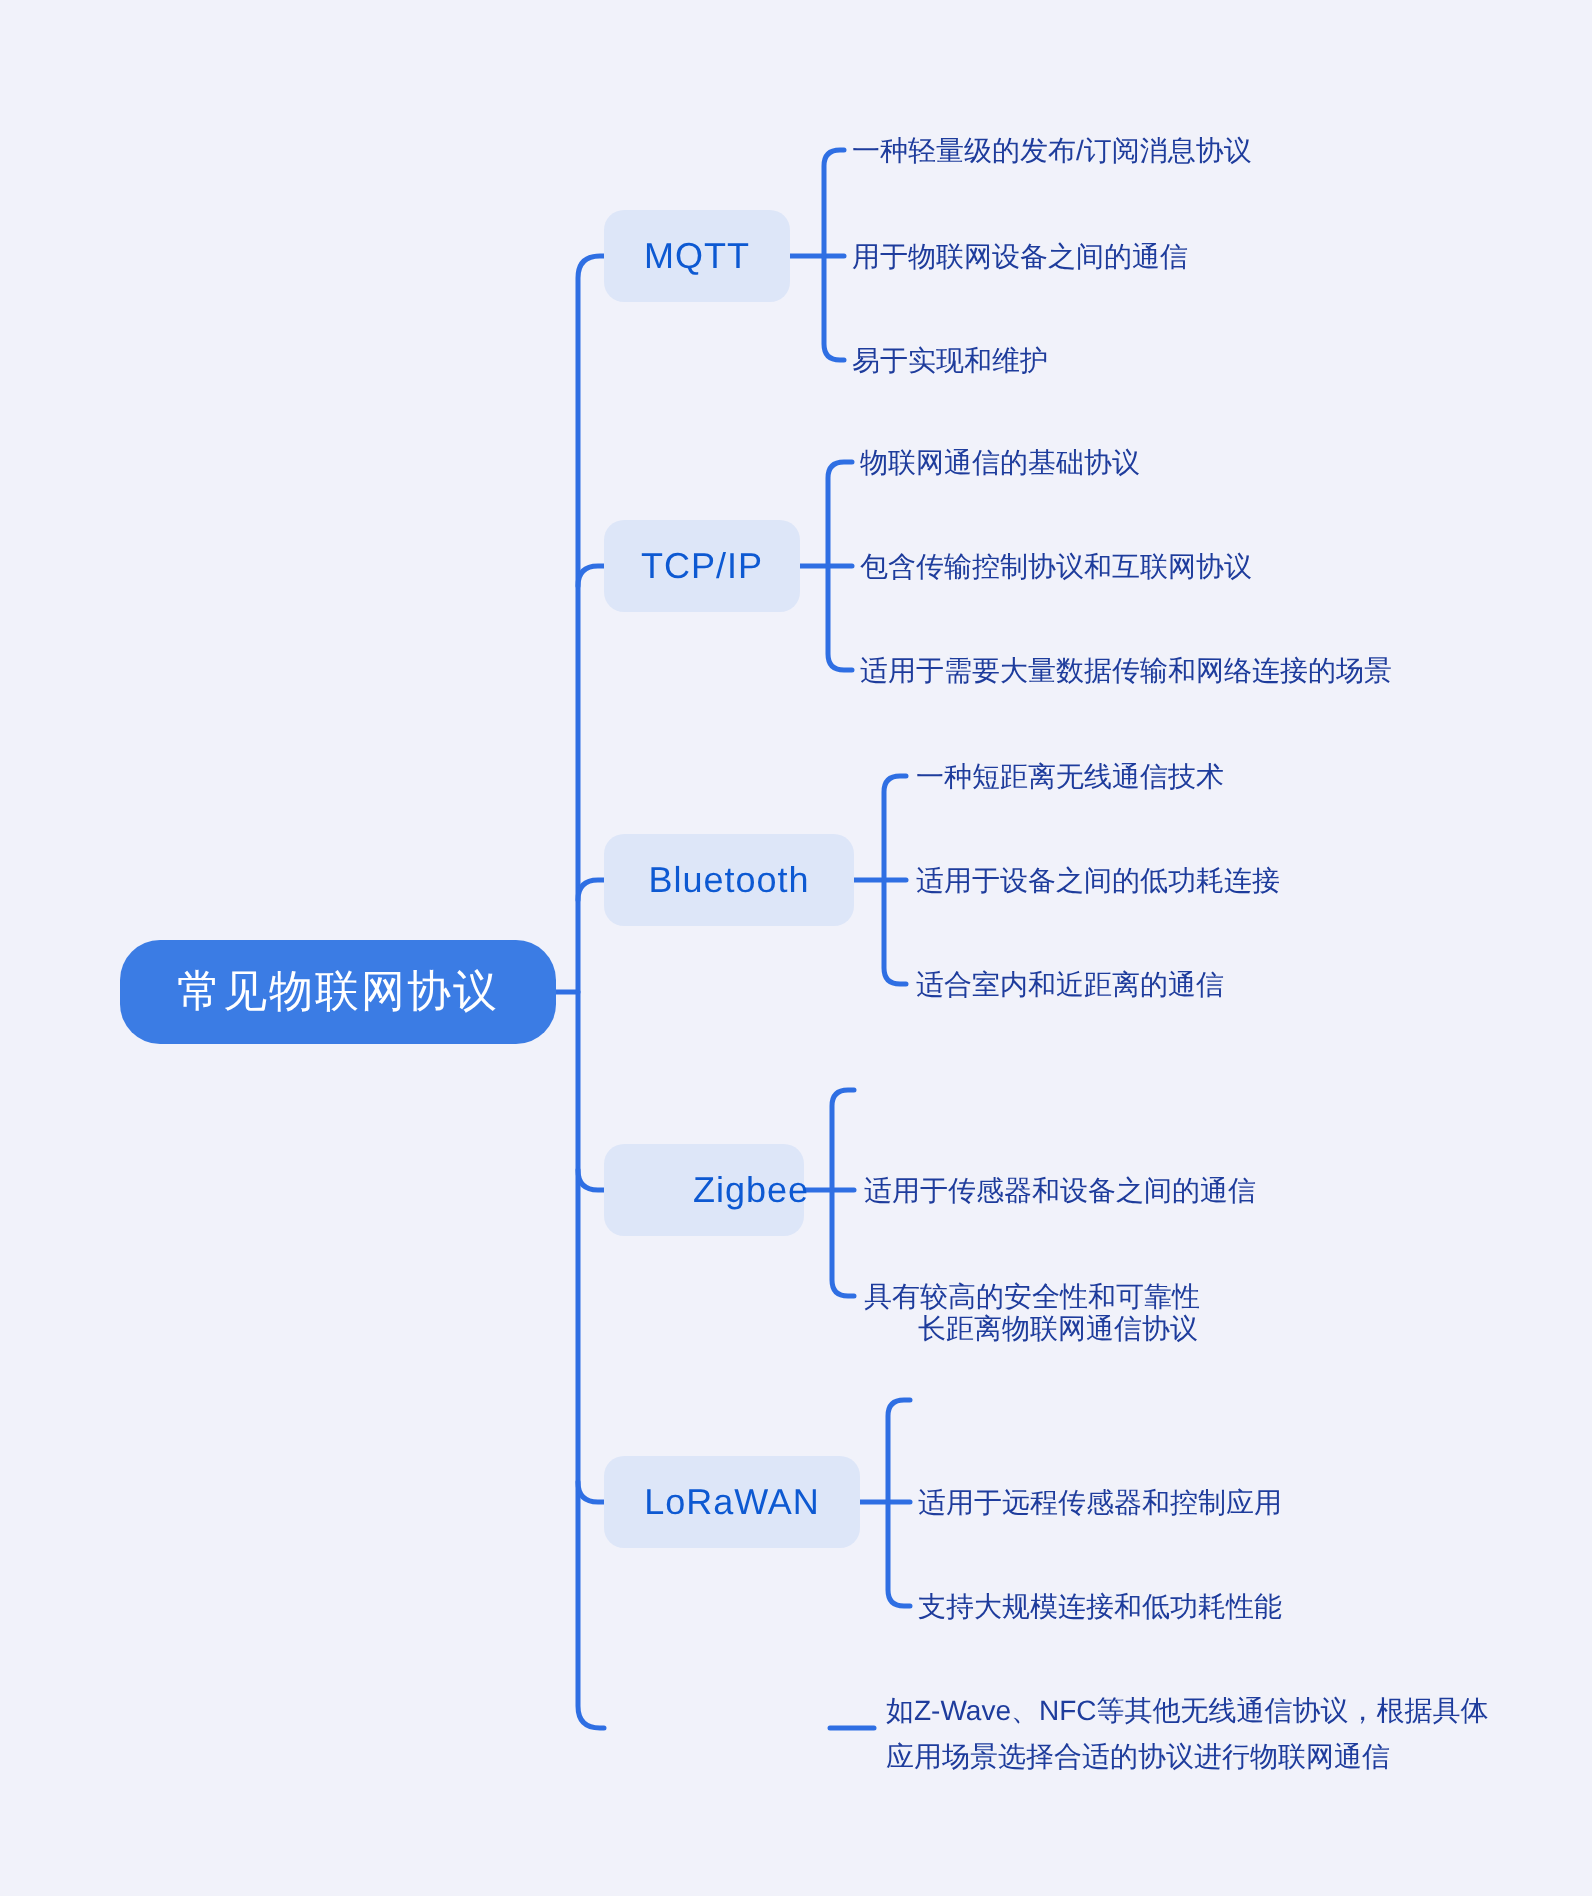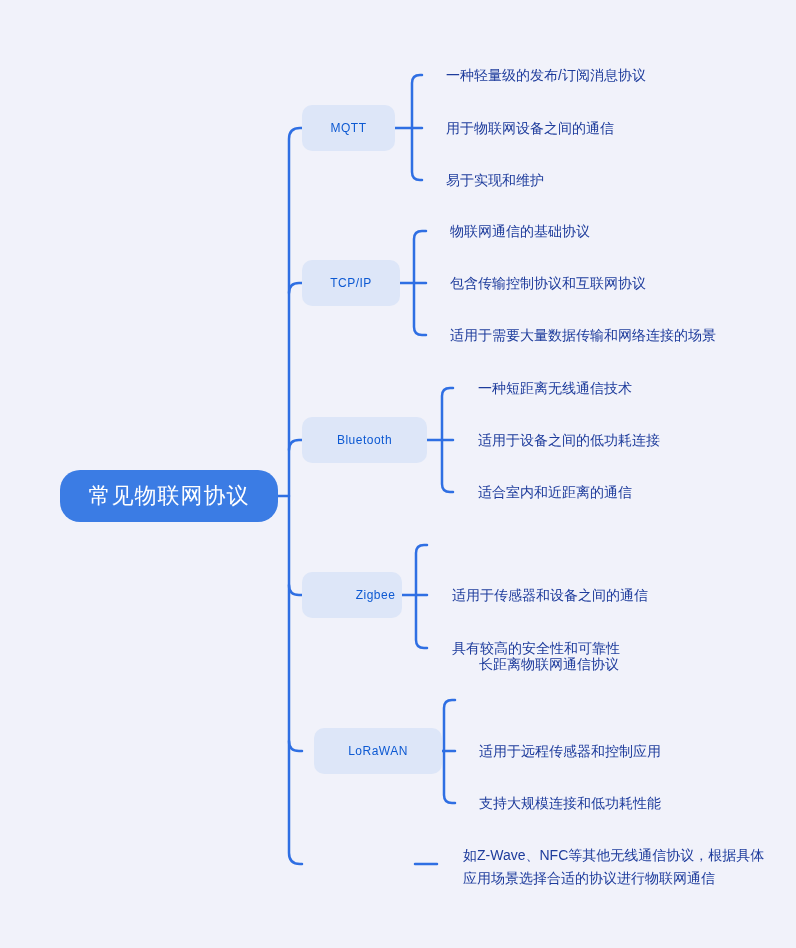--- a/index.html
+++ b/index.html
@@ -25,31 +25,31 @@
     position:absolute;display:flex;align-items:center;justify-content:center;
     box-sizing:border-box;white-space:nowrap;
   }
   .root{
     left:60px;top:470px;width:218px;height:52px;
     background:var(--root-bg);color:var(--root-text);
     border-radius:20px;font-size:22px;letter-spacing:1px;font-family:Liberation Mono, monospace;
   }
   .branch{
     left:302px;height:46px;background:var(--branch-bg);color:var(--branch-text);
-    border-radius:10px;font-size:12px;letter-spacing:.5px;font-weight:500;
+    border-radius:10px;font-size:18px;letter-spacing:.5px;font-weight:500;
   }
   .b-mqtt{top:105px;width:93px;}
   .b-tcpip{top:260px;width:98px;}
   .b-bluetooth{top:417px;width:125px;}
   .b-zigbee{top:572px;width:100px;padding-left:47px;}
-  .b-lorawan{top:728px;width:128px;margin-left:12px;}
+  .b-lorawan{top:728px;width:128px;}
   .b-other{top:841px;width:113px;}
   .leaf{
     position:absolute;color:var(--leaf-text);font-size:14px;font-weight:500;
-    line-height:20px;white-space:nowrap;margin-left:20px;
+    line-height:20px;white-space:nowrap;
   }
   .l-0-0{left:426px;top:65px;} .l-0-1{left:426px;top:118px;} .l-0-2{left:426px;top:170px;}
   .l-1-0{left:430px;top:221px;} .l-1-1{left:430px;top:273px;} .l-1-2{left:430px;top:325px;}
   .l-2-0{left:458px;top:378px;} .l-2-1{left:458px;top:430px;} .l-2-2{left:458px;top:482px;}
   .l-3-0{left:432px;top:535px;} .l-3-1{left:432px;top:585px;} .l-3-2{left:432px;top:638px;}
   .l-4-0{left:459px;top:654px;} .l-4-1{left:459px;top:741px;} .l-4-2{left:459px;top:793px;}
   .l-5-0{left:443px;top:844px;width:302px;white-space:normal;line-height:23px;}
 </style>
 </head>
 <body>

